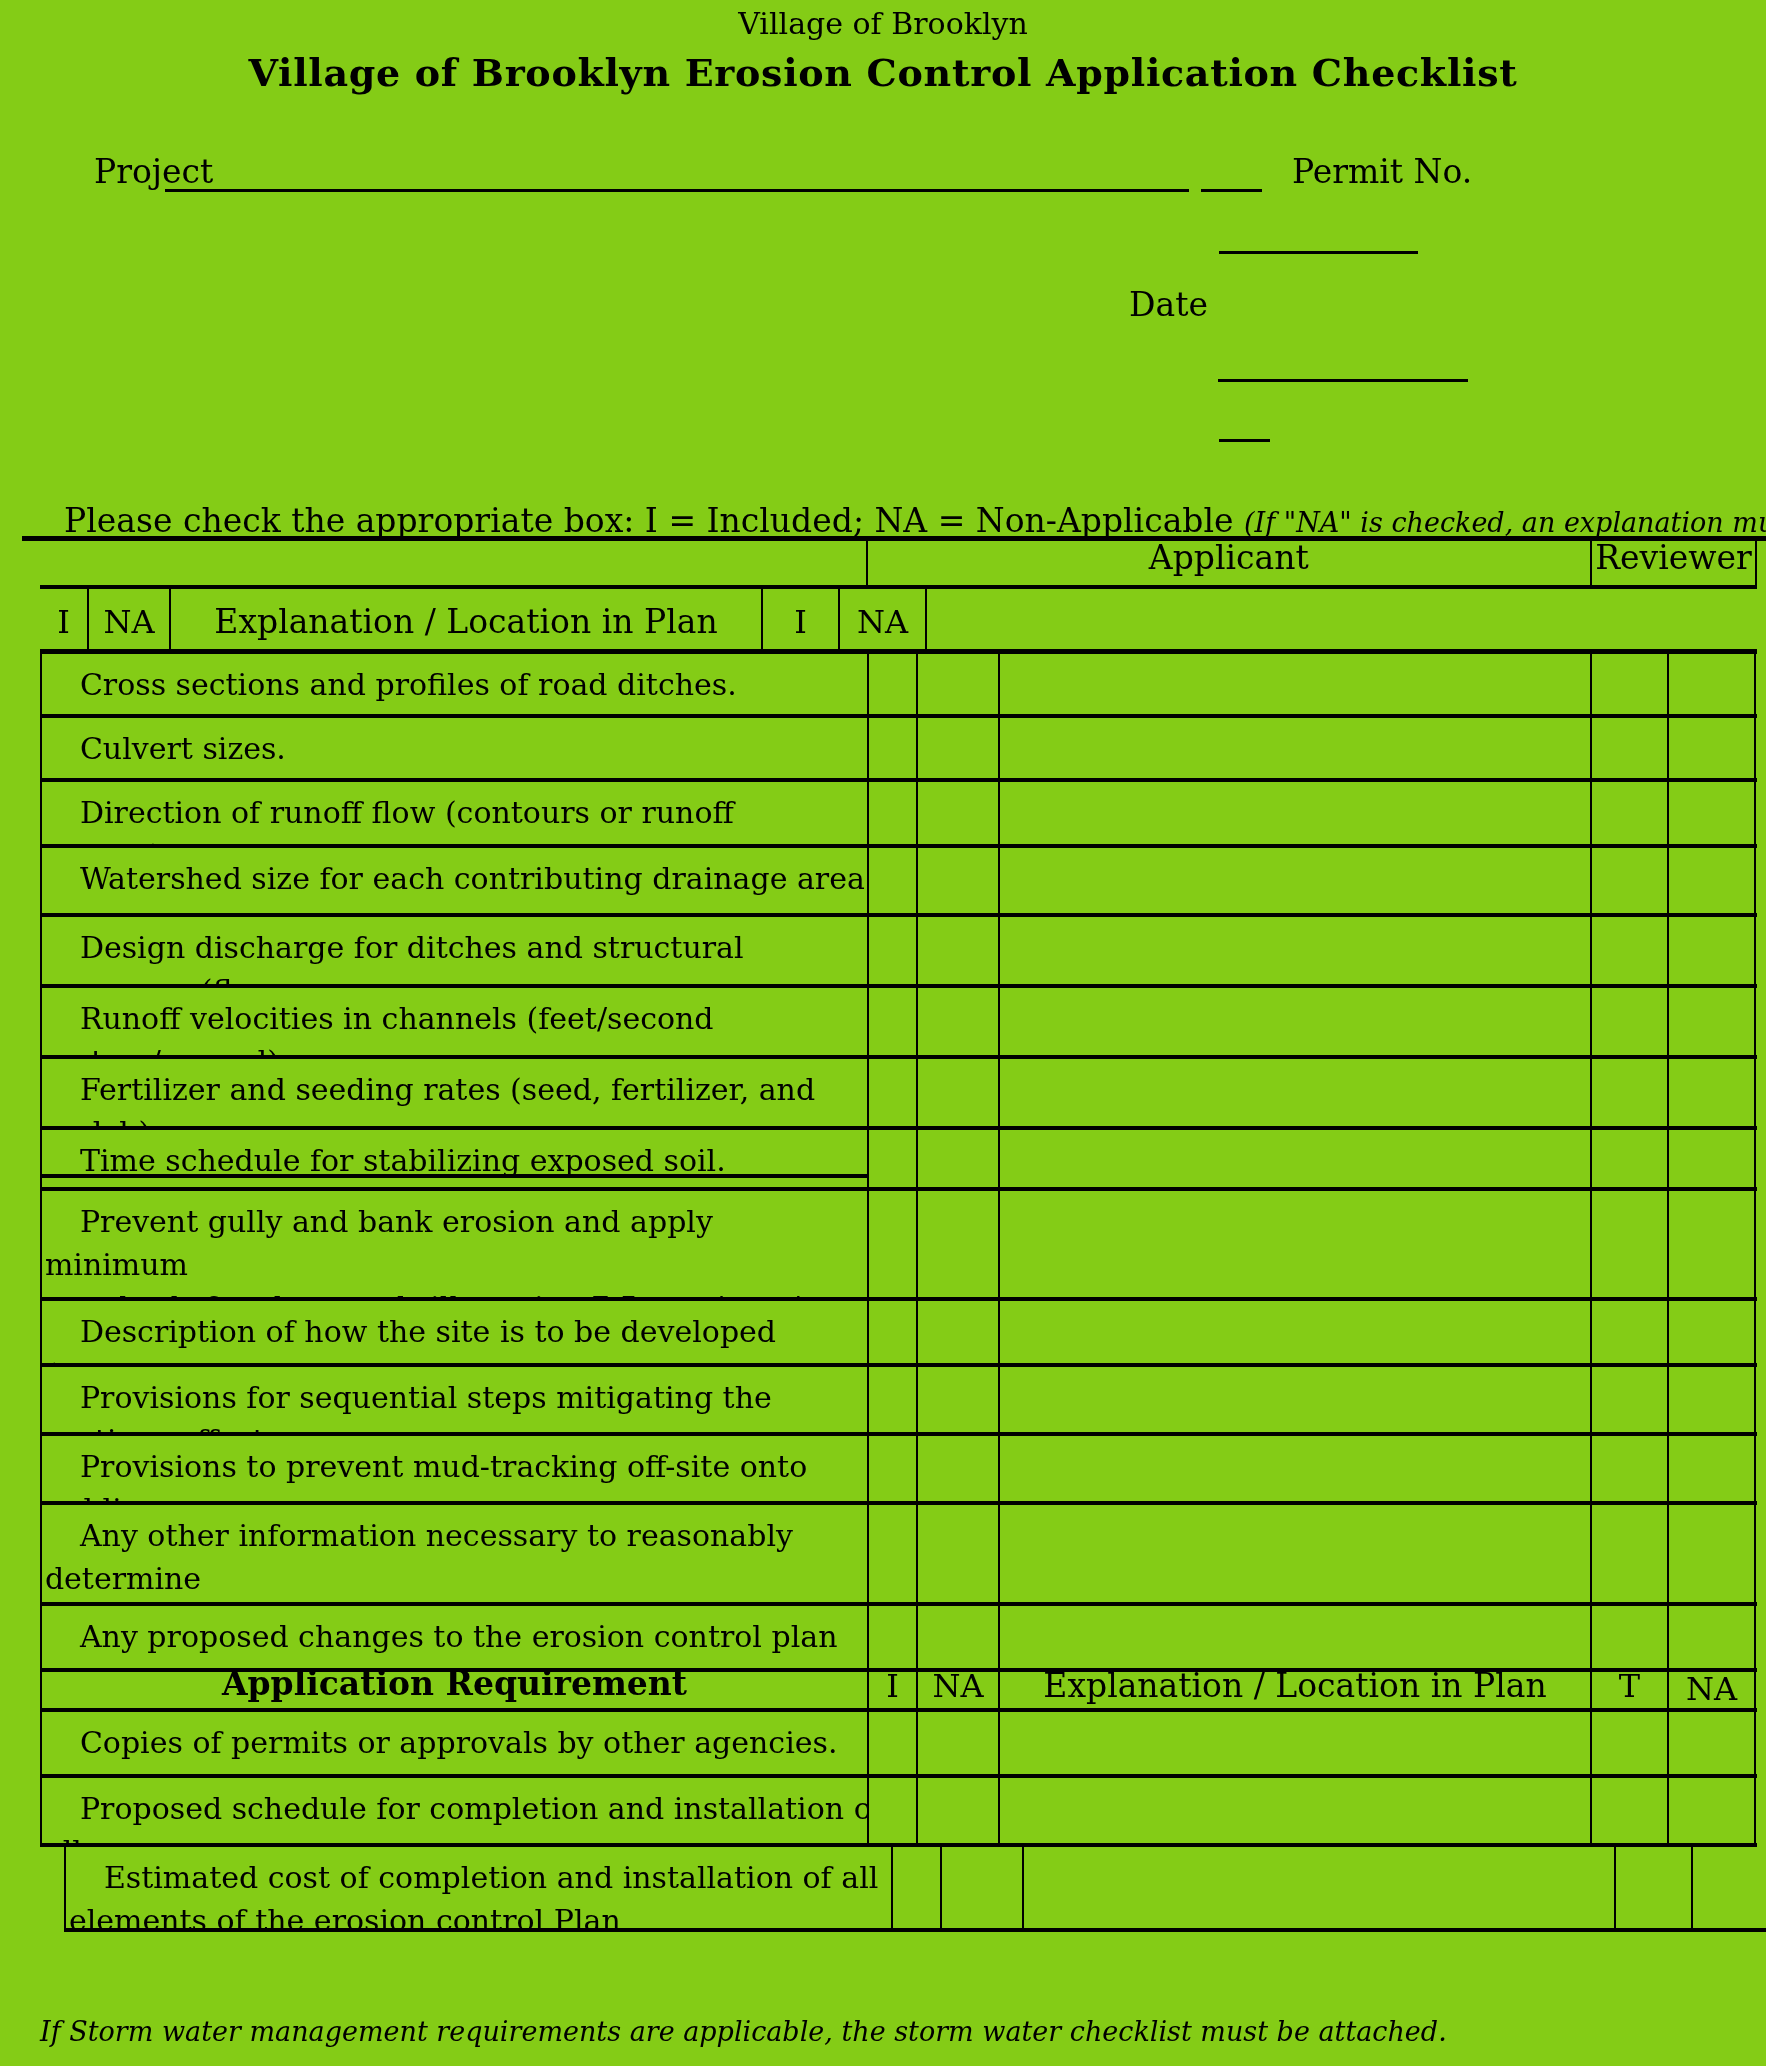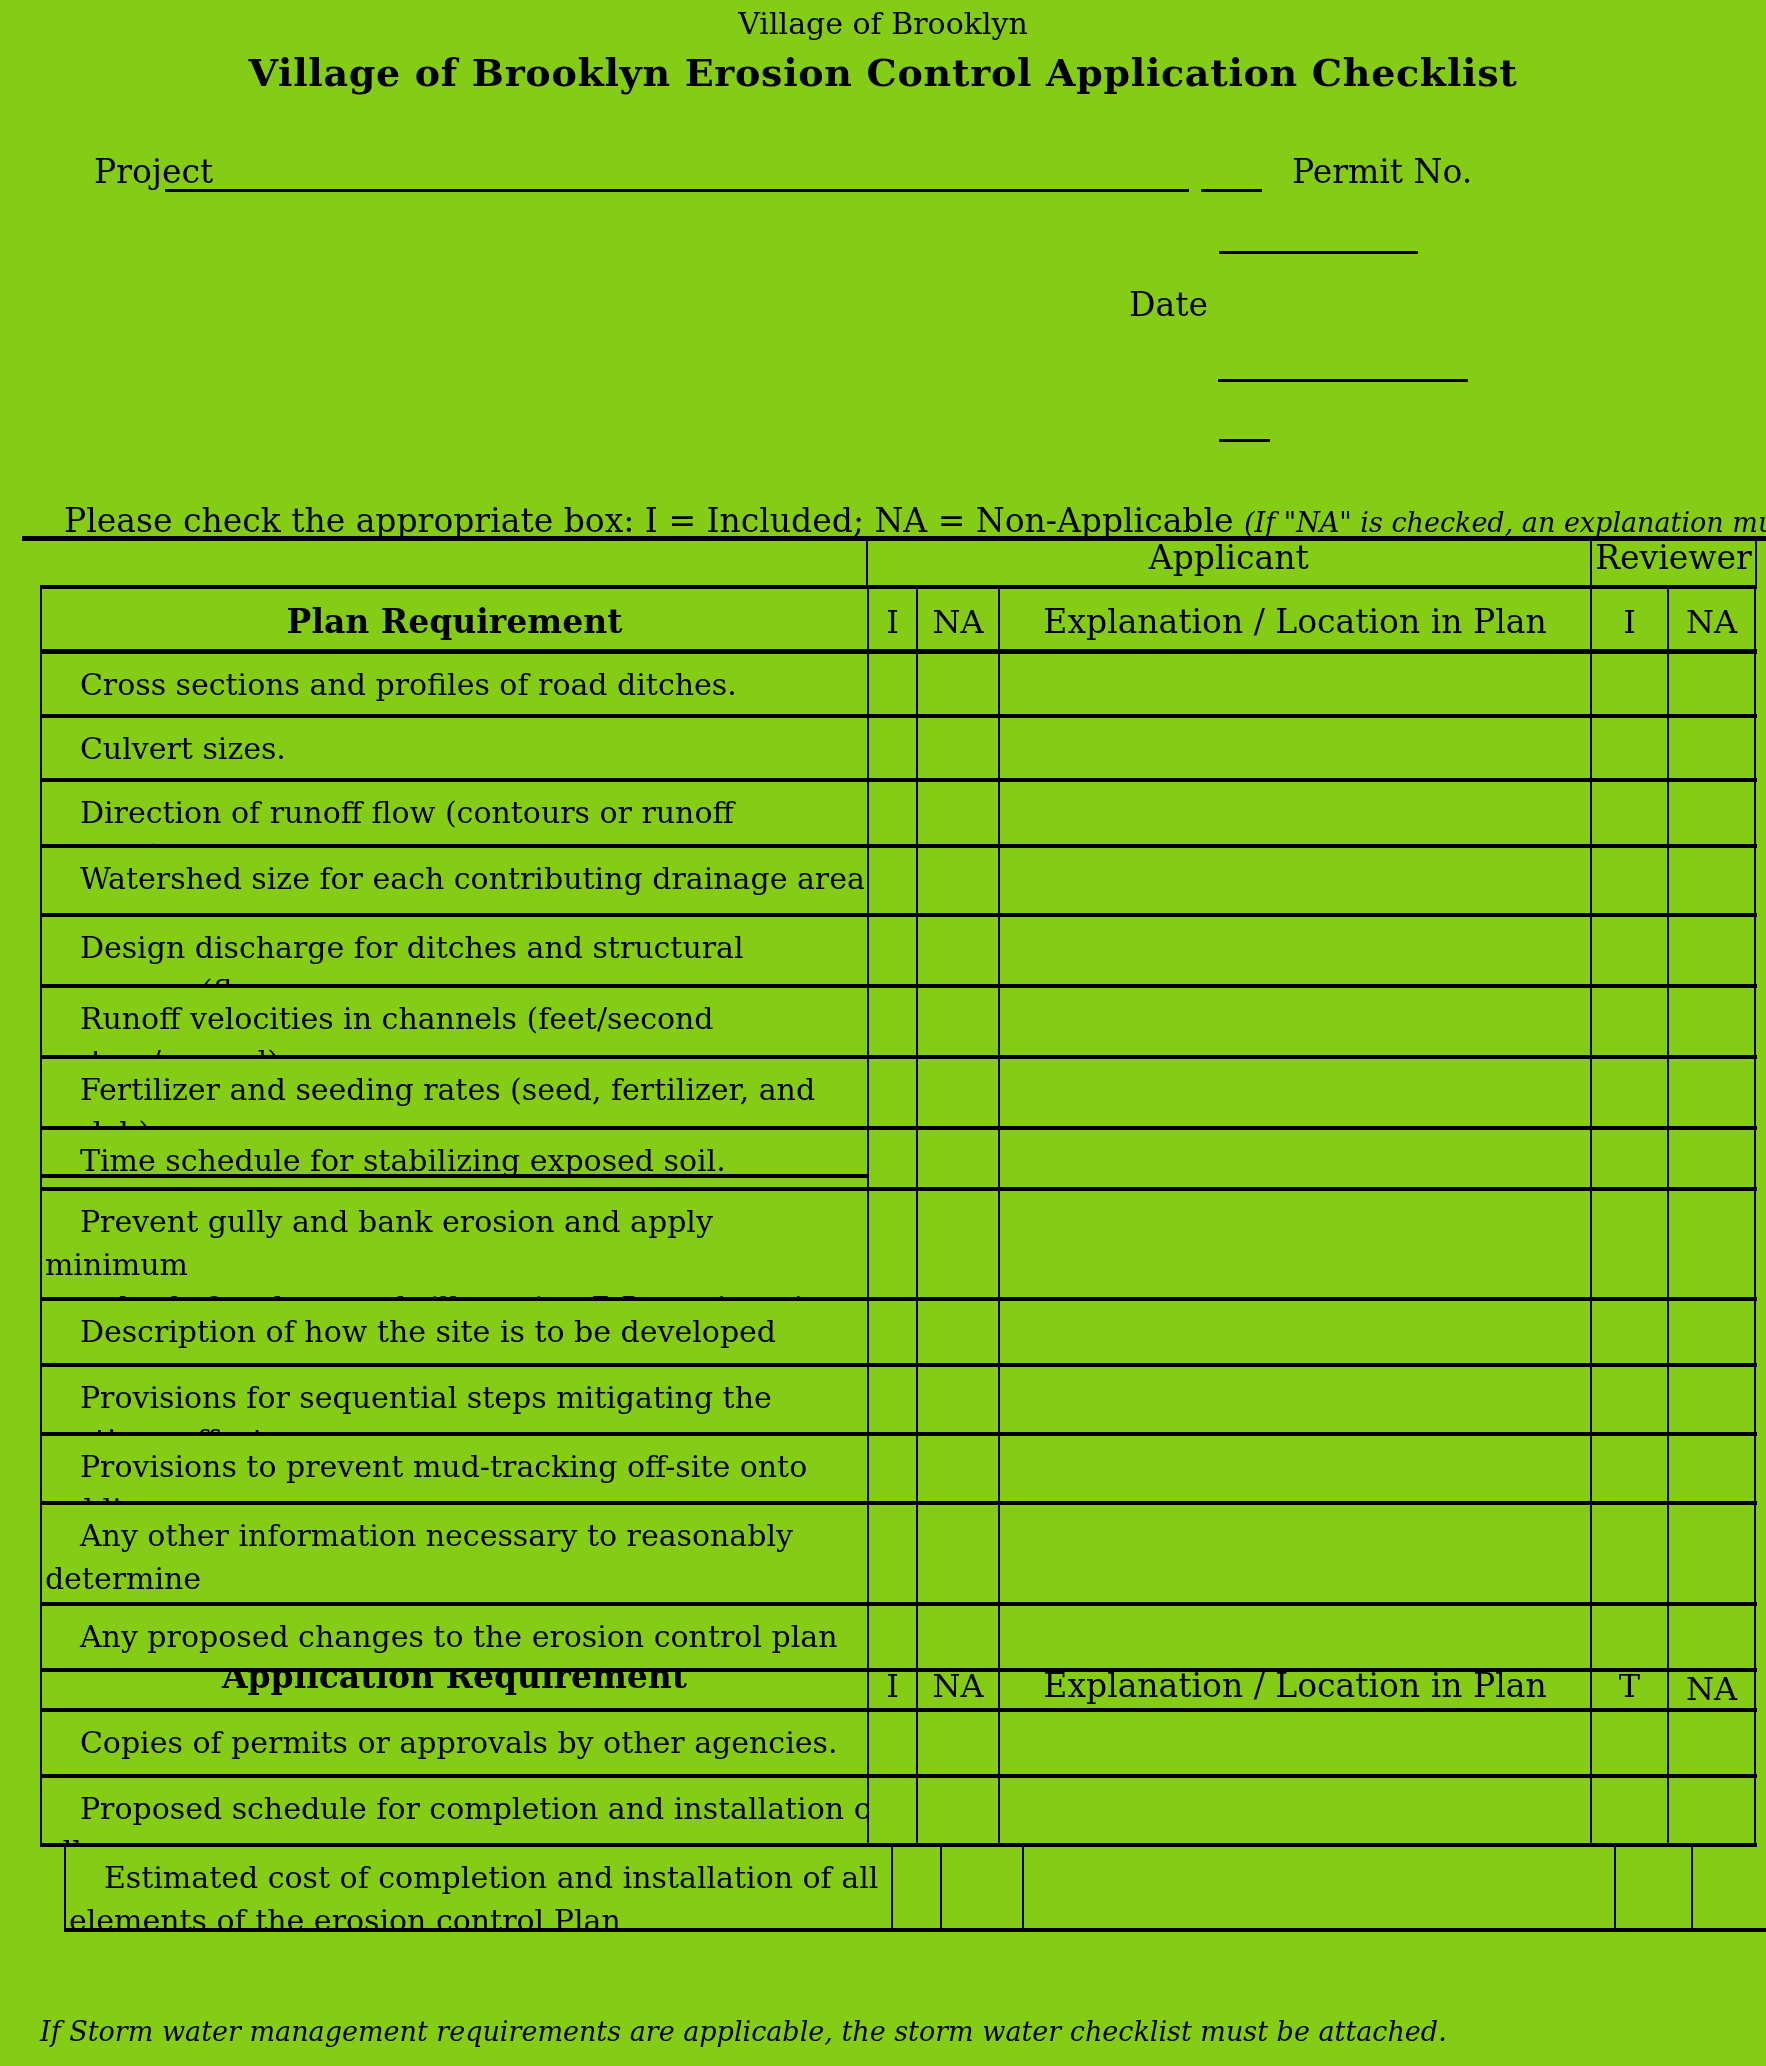--- a/index.html
+++ b/index.html
@@ -69,21 +69,20 @@
 
   <div id="tbl">
 
     <div class="row" style="height:48px;">
       <div class="cA1 hdr"></div>
       <div class="cA2 hdr">Applicant</div>
       <div class="cA3 hdr">Reviewer</div>
     </div>
 
     <div class="row" style="height:65px;border-bottom-width:5px;">
-      <div class="c cL c1 hdr bold">Plan Requirement</div>
       <div class="c c2 hdr small-hdr">I</div>
       <div class="c c3 hdr small-hdr">NA</div>
       <div class="c c4 hdr">Explanation / Location in Plan</div>
       <div class="c c5 hdr small-hdr">I</div>
       <div class="c c6 hdr small-hdr">NA</div>
     </div>
 
     <div class="row" style="height:64px;">
       <div class="c cL c1">
           <div class="txt">Cross sections and profiles of road ditches.</div>
@@ -244,21 +243,21 @@
 must be</div>
         </div>
       <div class="c c2"></div>
       <div class="c c3"></div>
       <div class="c c4"></div>
       <div class="c c5"></div>
       <div class="c c6"></div>
     </div>
 
     <div class="row" style="height:40px;">
-      <div class="c cL c1 hdr bold" style="padding-bottom:13px;">Application Requirement</div>
+      <div class="c cL c1 hdr bold" style="padding-bottom:6px;">Application Requirement</div>
       <div class="c c2 hdr small-hdr" style="padding-bottom:4.3px;">I</div>
       <div class="c c3 hdr small-hdr" style="padding-bottom:4.3px;">NA</div>
       <div class="c c4 hdr" style="padding-bottom:4.3px;">Explanation / Location in Plan</div>
       <div class="c c5 hdr small-hdr" style="padding-bottom:4.3px;">T</div>
       <div class="c c6 hdr small-hdr" style="padding-bottom:1.4px;">NA</div>
     </div>
 
 
     <div class="row" style="height:66px;">
       <div class="c cL c1">

